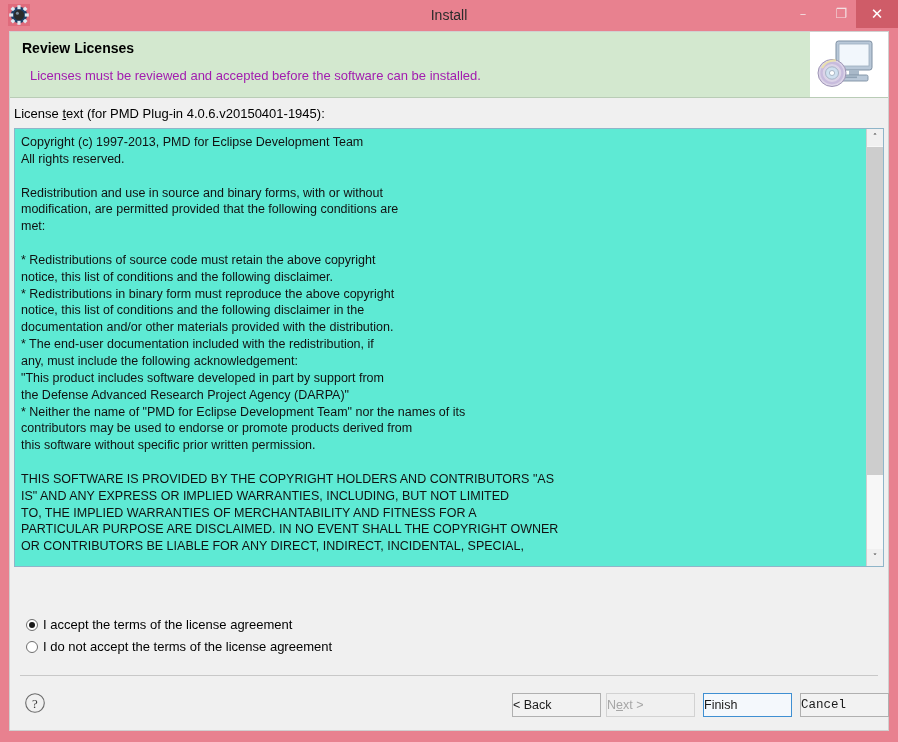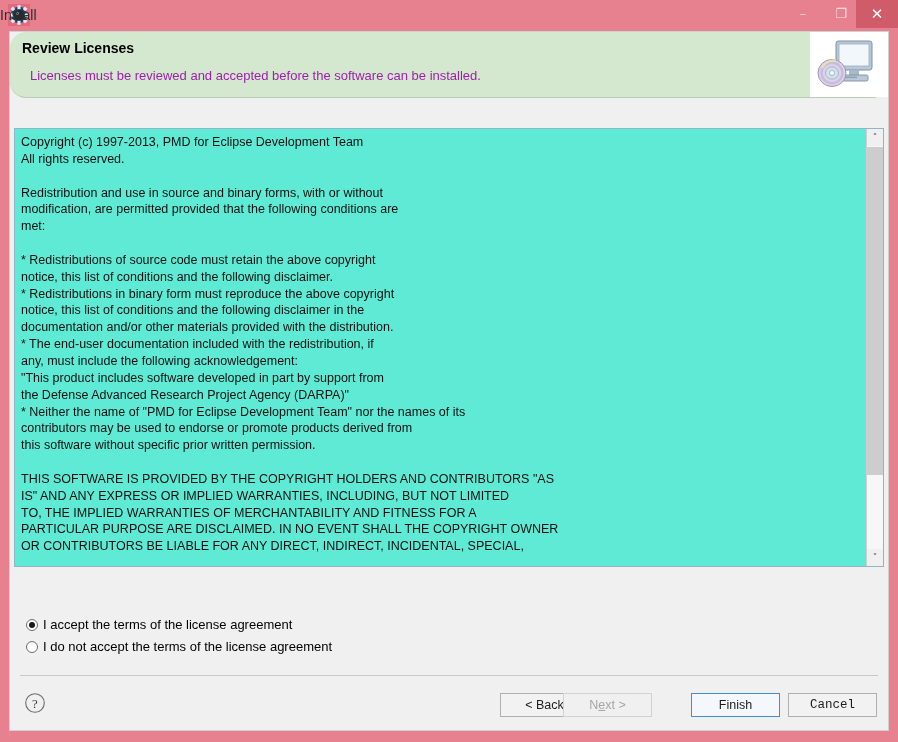--- a/index.html
+++ b/index.html
@@ -36,20 +36,21 @@
     position: absolute;
     left: 8px; top: 4px;
     width: 22px; height: 22px;
   }
   #window-title {
     position: absolute;
     left: 0; top: 0;
     width: 898px;
     height: 22px;
     line-height: 30px;
+    text-align: center;
     font-size: 14px;
     color: #2b2b2b;
     font-family: "Liberation Sans", sans-serif;
   }
   .winbtn {
     position: absolute;
     top: 0;
     height: 28px;
     width: 38px;
     line-height: 28px;
@@ -82,21 +83,20 @@
 
   
   #header-banner {
     position: absolute;
     left: 0; top: 0;
     width: 878px;
     height: 66px;
     background: #d3e8cf;
     border-bottom: 1px solid #b9ccb6;
     box-sizing: border-box;
-    border-radius: 16px;
   }
   #header-title {
     position: absolute;
     left: 12px; top: 8px;
     font-size: 14px;
     font-weight: bold;
     color: #000000;
   }
   #header-subtitle {
     position: absolute;
@@ -237,28 +237,29 @@
   .dlgbtn {
     position: absolute;
     top: 661px;
     height: 24px;
     width: 89px;
     font-size: 12.5px;
     color: #1b1b1b;
     background: #f2f2f2;
     border: 1px solid #b0b0b0;
     box-sizing: border-box;
-    text-align: center;
+    text-align: left;
     line-height: 22px;
     cursor: default;
     font-family: "Liberation Sans", sans-serif;
+    margin-left: 12px;
   }
   #btn-back { left: 490px; }
   #btn-next {
-    left: 553px;
+    left: 584px;
     color: #a6a6a6;
     border-color: #d2d2d2;
     background: #f0f0f0;
   }
   #btn-next .mnemonic { text-decoration: underline; }
   #btn-finish {
     left: 681px;
     border: 1px solid #3f8fd2;
     background: #f4f8fc;
   }
@@ -315,20 +316,23 @@
         <rect x="33" y="44.5" width="14" height="1.6" fill="#8fa2b4"></rect>
 
         <ellipse cx="22" cy="41" rx="14" ry="13.5" fill="#dcd4e8" stroke="#9d94b5" stroke-width="1"></ellipse>
         <ellipse cx="22" cy="41" rx="10.5" ry="10.2" fill="none" stroke="#c8bcdd" stroke-width="2.4"></ellipse>
         <ellipse cx="22" cy="41" rx="6.5" ry="6.2" fill="#cfe0ef" stroke="#9aa9ba" stroke-width="0.8"></ellipse>
         <ellipse cx="22" cy="41" rx="2.6" ry="2.5" fill="#ffffff" stroke="#9aa9ba" stroke-width="0.8"></ellipse>
         <path d="M12 36 A14 13.5 0 0 1 26 28.5" fill="none" stroke="#f0e6a0" stroke-width="2.2" opacity="0.8"></path>
       </svg>
     </div>
 
+    <div id="license-label">
+      <span>License </span><span class="mnemonic">t</span><span>ext (for PMD Plug-in 4.0.6.v20150401-1945):</span>
+    </div>
 
     <div id="license-box">
       <div id="license-text">Copyright (c) 1997-2013, PMD for Eclipse Development Team
 All rights reserved.
 
 Redistribution and use in source and binary forms, with or without
 modification, are permitted provided that the following conditions are
 met:
 
 * Redistributions of source code must retain the above copyright

